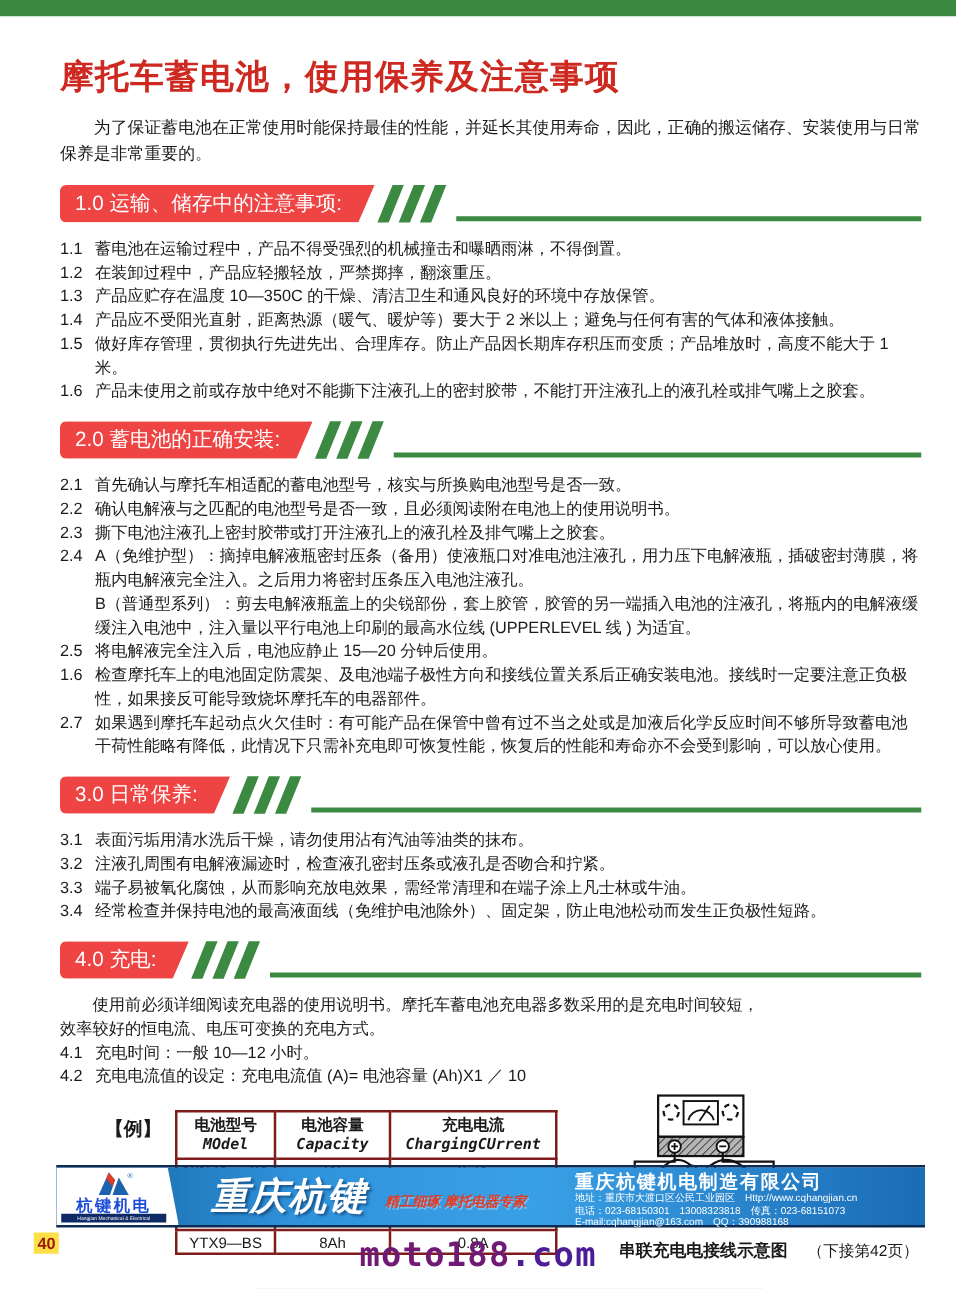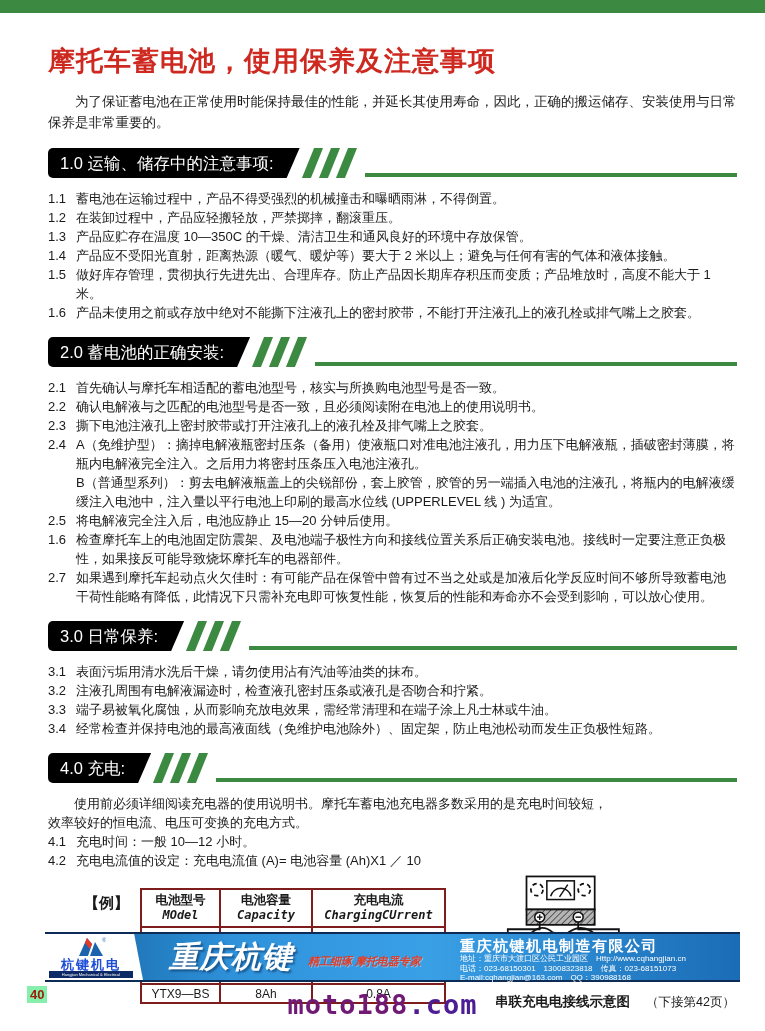--- a/index.html
+++ b/index.html
@@ -9,21 +9,21 @@
     font-family:"Liberation Sans","DejaVu Sans",sans-serif; color:#1a1a1a;
   }
   .topbar { position:absolute; top:0; left:0; right:0; height:13px; background:#3c8a41; }
   .content { position:absolute; top:13px; left:48px; width:689px; }
 
   .doc-title { margin-top:30px; font-size:27px; font-weight:bold; color:#ce2920; letter-spacing:1px; }
   .intro { margin-top:12px; font-size:13.5px; line-height:21px; text-indent:2em; }
 
   .sec-hdr { display:flex; align-items:stretch; height:30px; margin-top:15px; margin-bottom:11px; }
   .hdr-block {
-    background:#000000; color:#fff; font-size:16.5px; line-height:30px;
+    background:#ef4444; color:#fff; font-size:16.5px; line-height:30px;
     padding:0 26px 0 12px; border-radius:5px 0 0 5px;
     clip-path:polygon(0 0,100% 0,calc(100% - 13px) 100%,0 100%);
     white-space:nowrap;
   }
   .stripe { width:9px; background:#3c8a41; transform:skewX(-22deg); margin-left:8px; }
   .hdr-line { flex:1; align-self:flex-end; height:4px; background:#3c8a41; margin-left:14px; margin-bottom:1px; }
 
   .item { display:flex; font-size:13px; line-height:19px; }
   .item .num { width:28px; flex-shrink:0; }
   .item .txt { flex:1; }
@@ -60,21 +60,21 @@
   .logo-name { color:#1d4ed8; font-weight:bold; font-size:13px; letter-spacing:2px; line-height:13px; }
   .logo-sub { background:#0d2a66; color:#fff; font-size:4px; line-height:5px; padding:1px 2px; width:92%; text-align:center; overflow:hidden; white-space:nowrap; }
   .brand { flex:1; display:flex; align-items:center; padding-left:26px; white-space:nowrap; }
   .brand-name { color:#fff; font-size:30px; font-weight:bold; font-style:italic; text-shadow:2px 2px 2px rgba(10,40,80,.55); letter-spacing:1px; }
   .slogan { color:#e23b25; font-size:11px; font-weight:bold; font-style:italic; margin-left:15px; margin-top:8px; text-shadow:1px 1px 0 rgba(255,255,255,.35); }
   .company { width:280px; color:#fff; padding-top:3px; }
   .company-name { font-size:15px; font-weight:bold; letter-spacing:1.5px; line-height:17px; }
   .company-line { font-size:8px; line-height:9.5px; white-space:nowrap; }
 
   .page-num {
-    position:absolute; left:27px; top:986px; background:#86efac; color:#9b1b06;
+    position:absolute; left:27px; top:986px; background:#fde047; color:#9b1b06;
     font-size:13px; font-weight:bold; padding:1px 3px; line-height:15px;
   }
   .site {
     position:absolute; left:0; width:765px; top:989px; text-align:center;
     font-family:"DejaVu Sans Mono",monospace; font-weight:bold; font-size:27px; letter-spacing:1px;
   }
   .site-name { color:#701a75; }
   .site-tld { color:#4c1d95; }
 </style>
 </head>

